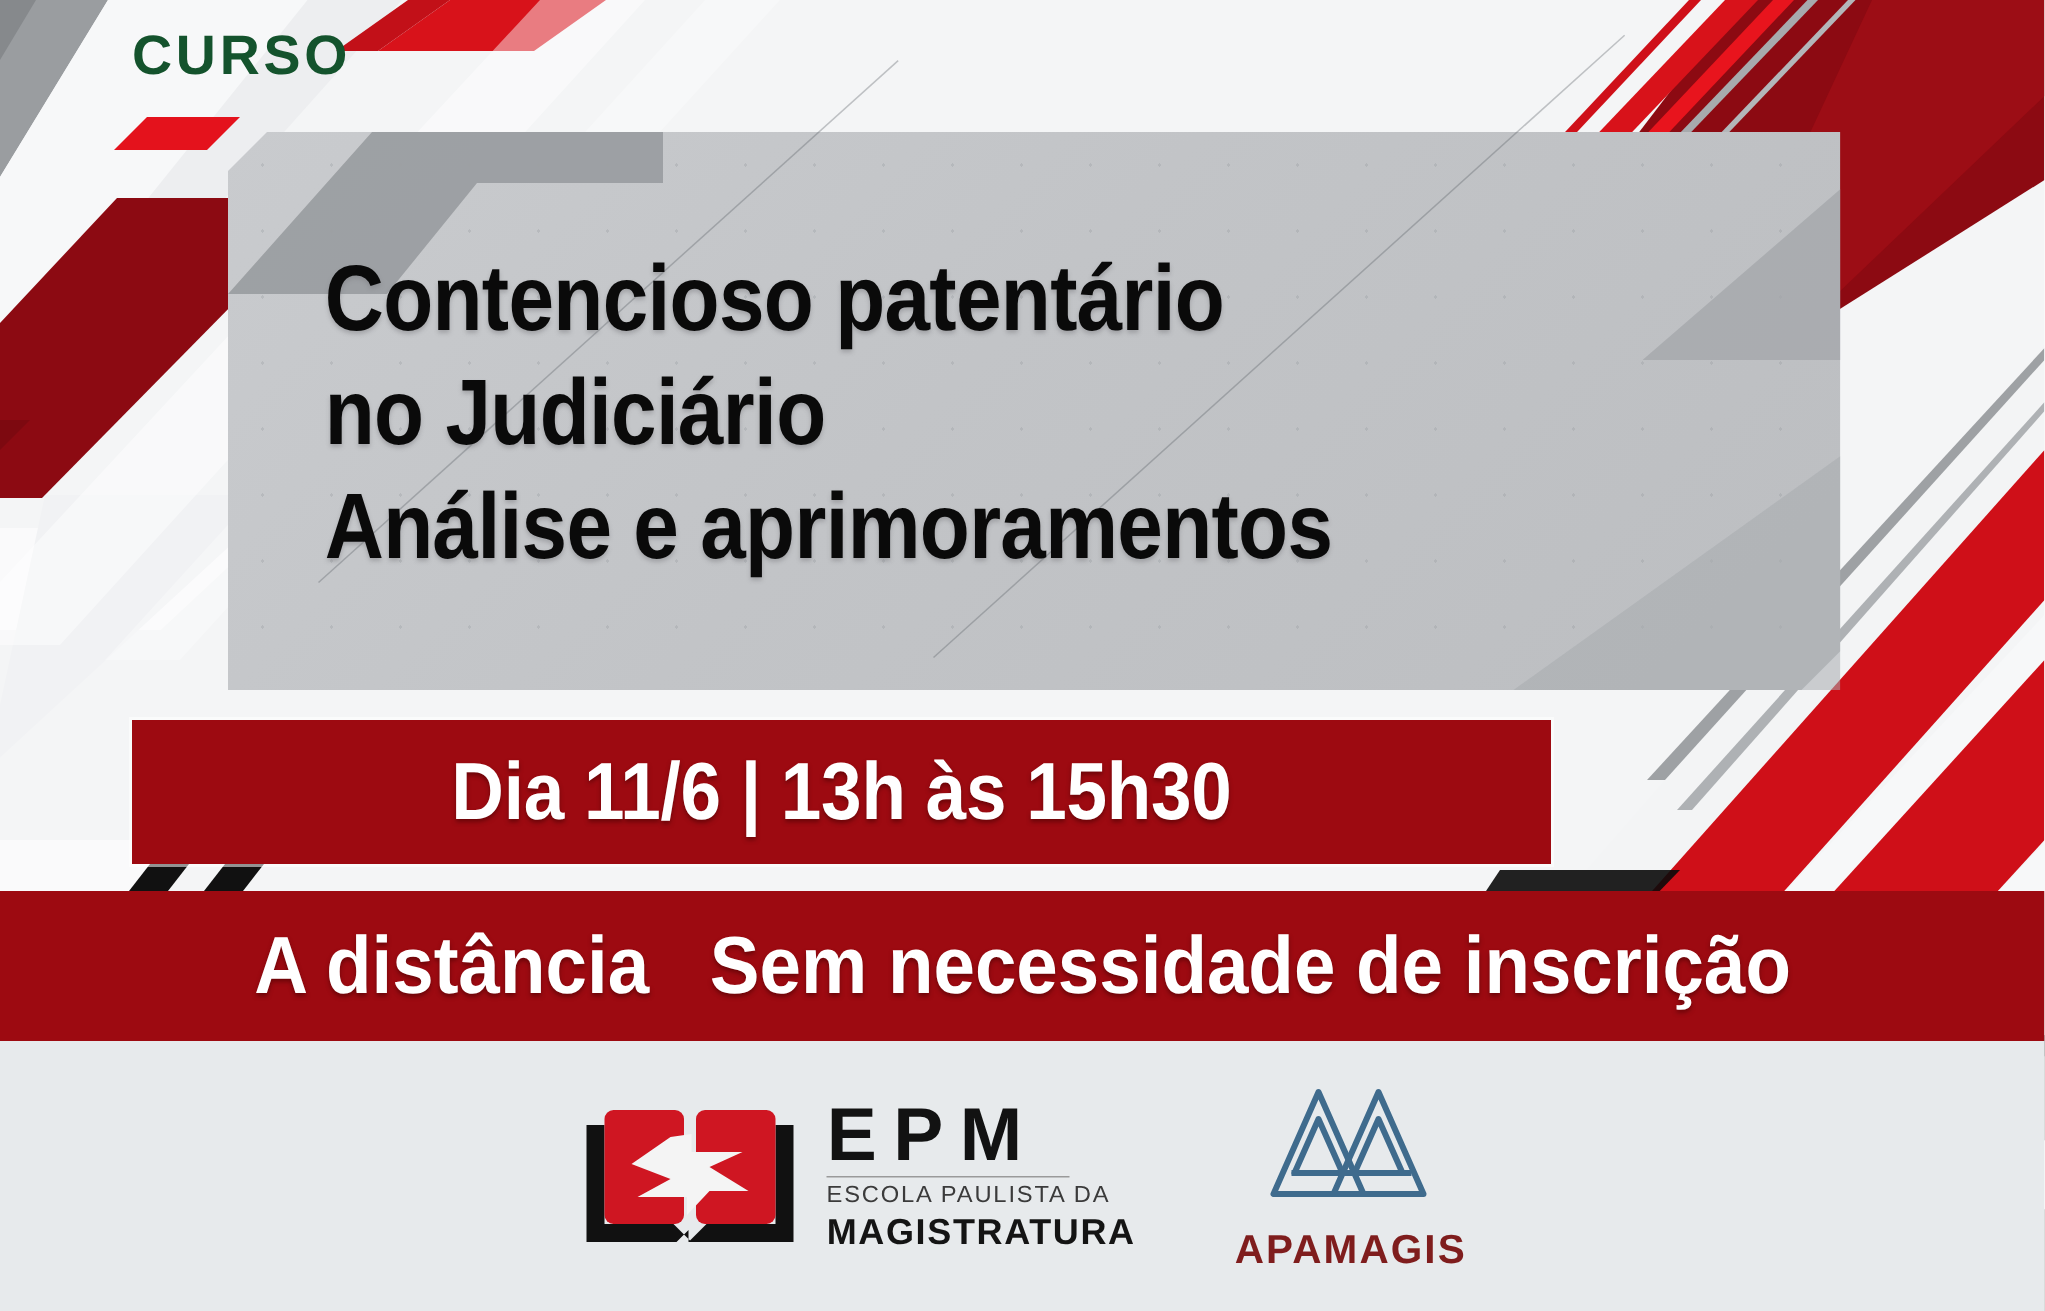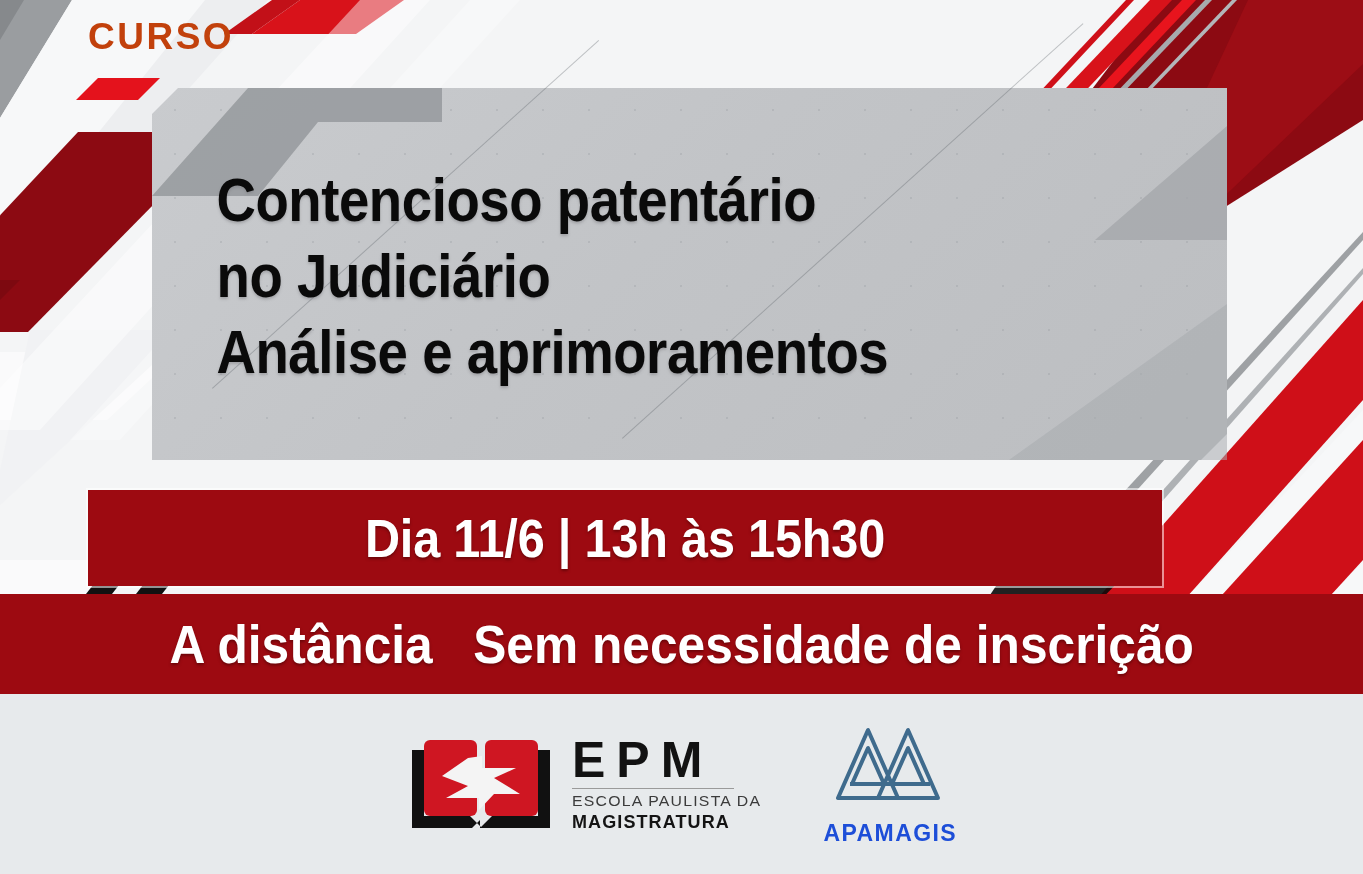--- a/index.html
+++ b/index.html
@@ -21,21 +21,21 @@
   .bg svg { display: block; width: 1363px; height: 874px; }
 
   
   #curso-label {
     position: absolute;
     left: 88px;
     top: 16px;
     font-size: 37px;
     font-weight: bold;
     letter-spacing: 2.5px;
-    color: #c2410c;
+    color: #14532d;
     font-family: "Liberation Sans", sans-serif;
     z-index: 12;
   }
 
   
   #title-box {
     position: absolute;
     left: 152px;
     top: 88px;
     width: 1075px;
@@ -104,29 +104,28 @@
     transform: scaleX(.88);
     text-shadow: 0 2px 3px rgba(120,120,125,.45);
     white-space: nowrap;
   }
 
   
   #date-banner {
     position: absolute;
     left: 88px;
     top: 480px;
-    width: 1074px;
+    width: 946px;
     height: 96px;
     background: #9d0a11;
     box-shadow: 0 0 0 2px rgba(255,255,255,.55);
     display: flex;
     align-items: center;
     justify-content: center;
     z-index: 11;
-    margin-top: 10px;
   }
   #date-banner .txt {
     color: #ffffff;
     font-family: "Liberation Sans", sans-serif;
     font-weight: bold;
     font-size: 54px;
     letter-spacing: -0.2px;
     transform: scaleX(.90);
     text-shadow: 0 2px 3px rgba(60,0,0,.5);
     white-space: nowrap;
@@ -200,35 +199,35 @@
     font-family: "Liberation Sans", sans-serif;
     font-size: 15.5px;
     letter-spacing: 1.2px;
     color: #3b3b3b;
     transform: scaleX(1.02);
     transform-origin: left center;
   }
   #epm-sub2 {
     font-family: "Liberation Sans", sans-serif;
     font-weight: bold;
-    font-size: 18px;
+    font-size: 24px;
     letter-spacing: 1.1px;
     color: #141414;
     margin-top: 2px;
   }
 
   
   #apamagis-logo { display: flex; flex-direction: column; align-items: center; }
   #apamagis-mark { width: 120px; height: 92px; }
   #apamagis-text {
     font-family: "Liberation Sans", sans-serif;
     font-weight: bold;
-    font-size: 23px;
+    font-size: 27px;
     letter-spacing: 1.4px;
-    color: #1d4ed8;
+    color: #7f1d1d;
     margin-top: 6px;
   }
 </style>
 </head>
 <body>
 
 <div id="poster">
 
   <div class="bg">
     <svg viewBox="0 0 1363 874" xmlns="http://www.w3.org/2000/svg">

